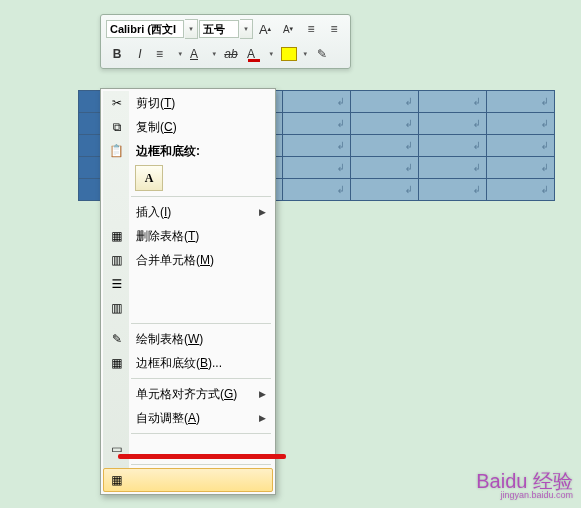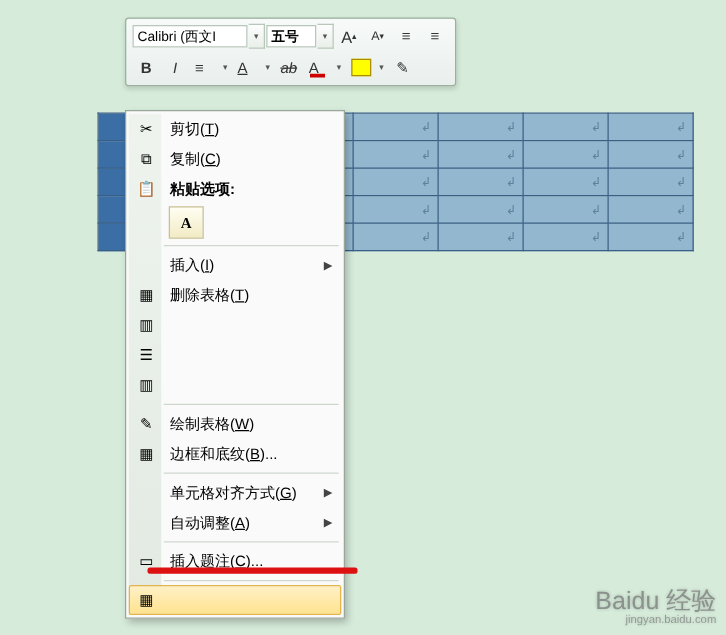--- a/index.html
+++ b/index.html
@@ -27,21 +27,21 @@
   .tb-row { display: flex; align-items: center; gap: 1px; height: 22px; }
   .tb-row + .tb-row { margin-top: 3px; }
   .tb-input {
     border: 1px solid #b7c7b9;
     background: #fff;
     height: 18px;
     font-size: 11px;
     padding: 0 3px;
     box-sizing: border-box;
   }
-  .tb-font   { width: 92px; }
+  .tb-font   { width: 78px; font-weight: bold; }
   .tb-size   { width: 40px; font-weight: bold; }
   .tb-dd {
     width: 12px; height: 18px; border:1px solid #b7c7b9; border-left:0;
     background: linear-gradient(#fdfdfd,#e9efe9);
     display:flex;align-items:center;justify-content:center;font-size:7px;color:#555;
   }
   .tb-btn {
     width: 20px; height: 20px;
     border: 1px solid transparent;
     display:flex;align-items:center;justify-content:center;
@@ -121,21 +121,21 @@
   
   .redline{
     position:absolute;
     left:118px; top:454px;
     width:168px; height:5px; background:#d11; border-radius:2px;
   }
 
   
   .wm{
     position:absolute; right:8px; bottom:8px;
-    color:#737373; opacity:.75; font-size:20px;
+    color:#a21caf; opacity:.75; font-size:20px;
     text-align:right; line-height:1;
     text-shadow:0 0 3px rgba(0,0,0,.3);
   }
   .wm small{font-size:9px;display:block;opacity:.9;}
 </style>
 </head>
 <body>
 
 <table class="tbl">
   <tbody>
@@ -239,39 +239,40 @@
   <div class="mi">
     <span class="ic">✂</span>
     <span><span>剪切(</span><span class="hotkey">T</span><span>)</span></span>
   </div>
   <div class="mi">
     <span class="ic">⧉</span>
     <span><span>复制(</span><span class="hotkey">C</span><span>)</span></span>
   </div>
   <div class="mi">
     <span class="ic">📋</span>
-    <b>粘贴选项:</b>
+    <b>边框和底纹:</b>
   </div>
   <div class="paste-row">
     <div class="paste-btn">A</div>
   </div>
 
   <div class="sep"></div>
 
   <div class="mi">
     <span class="ic"></span>
     <span><span>插入(</span><span class="hotkey">I</span><span>)</span></span>
     <span class="arw">▶</span>
   </div>
   <div class="mi">
     <span class="ic">▦</span>
     <span><span>删除表格(</span><span class="hotkey">T</span><span>)</span></span>
   </div>
   <div class="mi">
     <span class="ic">▥</span>
+    <span><span>合并单元格(</span><span class="hotkey">M</span><span>)</span></span>
   </div>
   <div class="mi">
     <span class="ic">☰</span>
   </div>
   <div class="mi">
     <span class="ic">▥</span>
   </div>
 
   <div class="sep"></div>
 
@@ -294,21 +295,20 @@
   <div class="mi">
     <span class="ic"></span>
     <span><span>自动调整(</span><span class="hotkey">A</span><span>)</span></span>
     <span class="arw">▶</span>
   </div>
 
   <div class="sep"></div>
 
   <div class="mi">
     <span class="ic">▭</span>
-    <span><span>插入题注(</span><span class="hotkey">C</span><span>)...</span></span>
   </div>
 
   <div class="sep"></div>
 
   <div class="mi hl">
     <span class="ic">▦</span>
   </div>
 </div>
 
 <div class="redline"></div>

